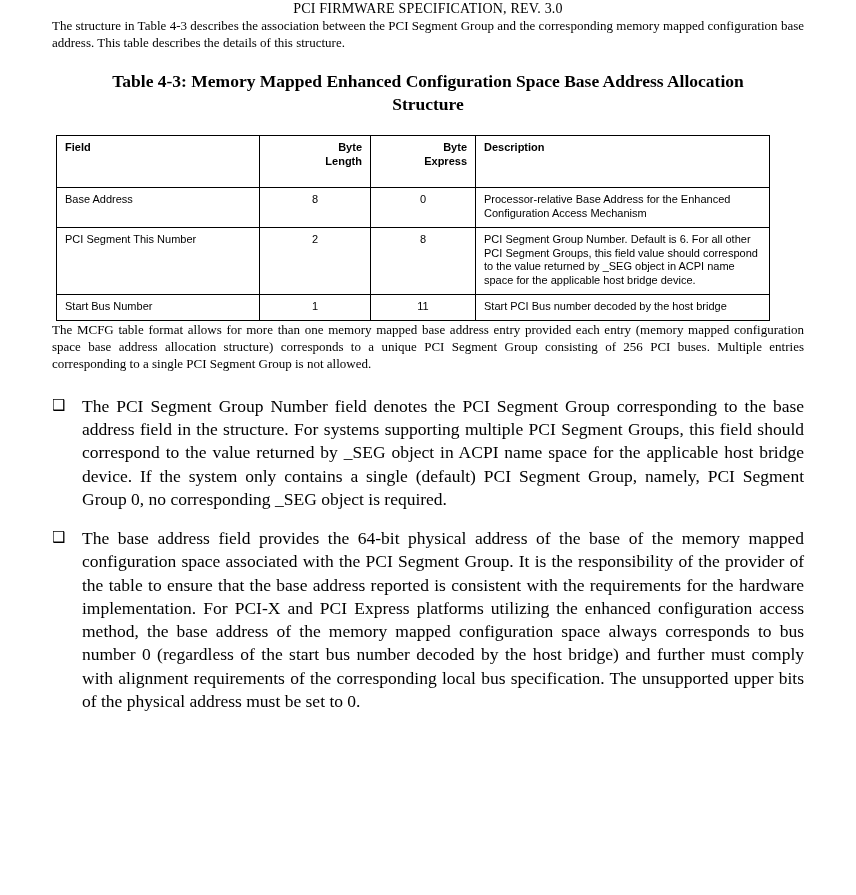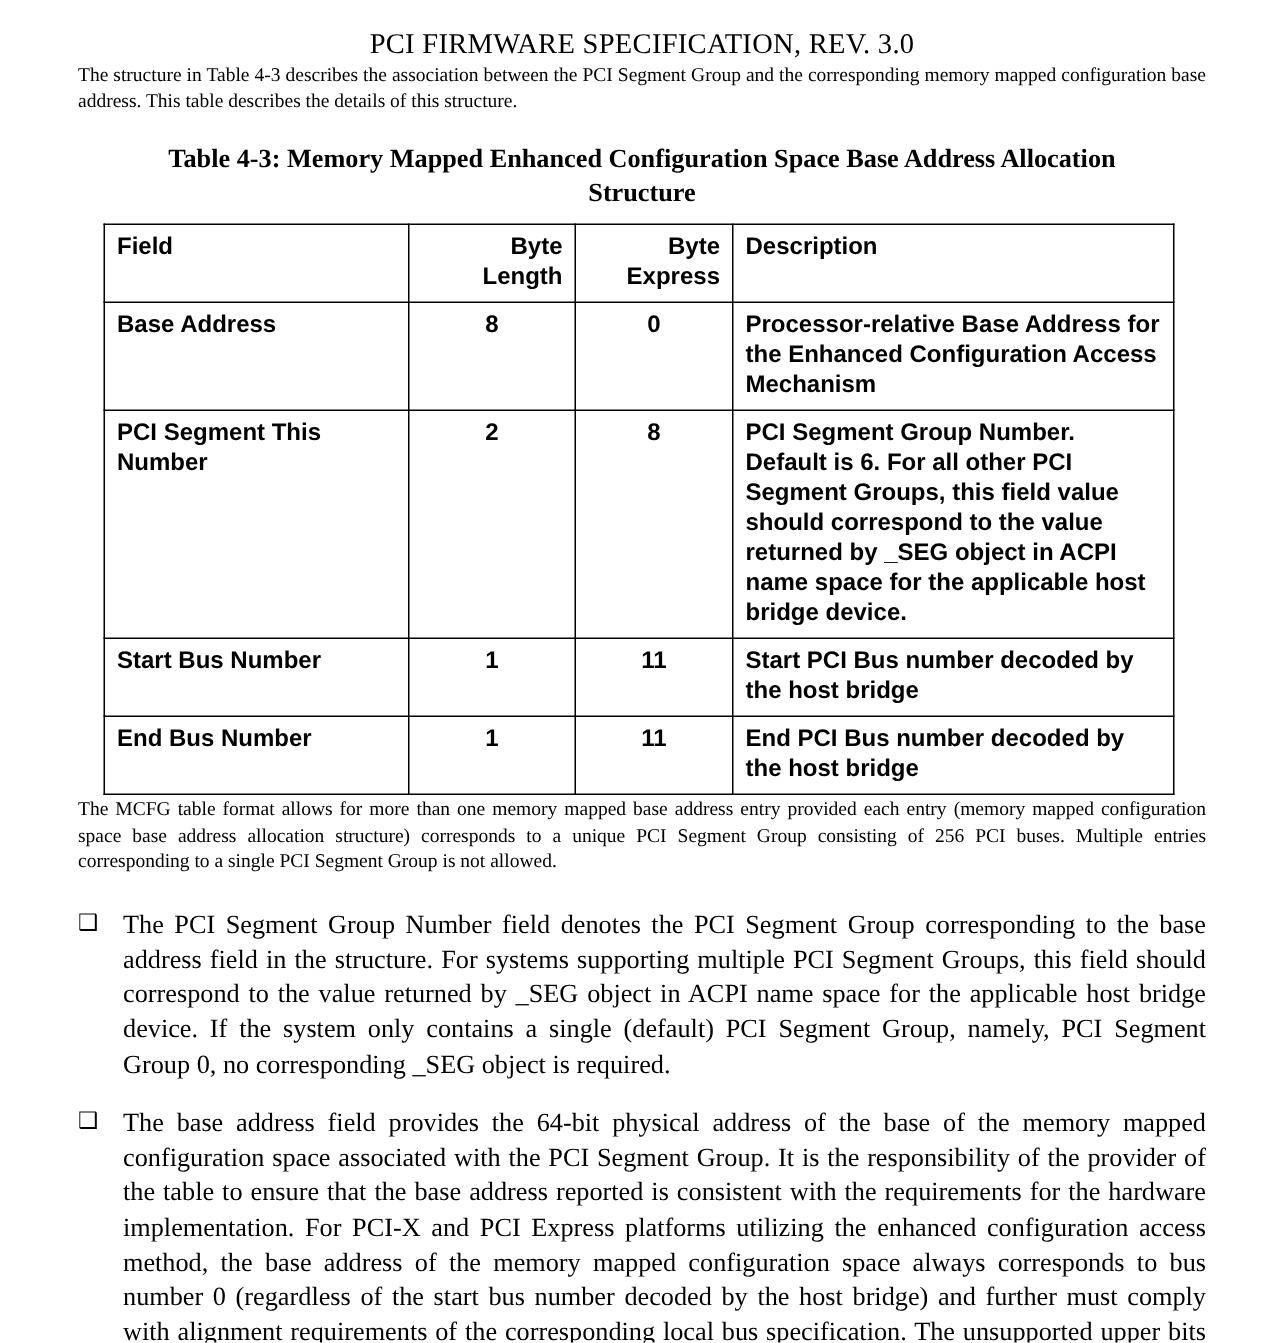--- a/index.html
+++ b/index.html
@@ -17,56 +17,56 @@
   }
   .page {
     position: relative;
     width: 856px;
     height: 895px;
     box-sizing: border-box;
   }
   .header {
     text-align: center;
     font-family: "Liberation Serif", serif;
-    font-size: 19px;
+    font-size: 14px;
     letter-spacing: 0.2px;
-    padding-top: 19px;
+    padding-top: 1px;
   }
   .content {
     padding: 0 52px 0 52px;
   }
   p.body-text {
     font-size: 13px;
     line-height: 1.34;
     margin: 0;
     text-align: justify;
   }
   .intro-para {
     margin-top: 40px;
   }
   .table-caption {
     font-weight: bold;
     font-size: 17.5px;
     text-align: center;
     line-height: 1.3;
-    margin: 18px 28px 10px 28px;
+    margin: 18px 28px 20px 28px;
   }
   table.spec {
     border-collapse: collapse;
     width: 714px;
-    margin-left: 17px;
+    margin-left: 4px;
     font-family: "Liberation Sans", sans-serif;
-    font-size: 16px;
+    font-size: 11px;
   }
   table.spec td, table.spec th {
     border: 1px solid #000000;
     padding: 5px 8px 6px 8px;
     vertical-align: top;
     text-align: left;
-    font-weight: bold;
+    font-weight: normal;
     line-height: 1.25;
   }
   table.spec thead th {
     font-weight: bold;
     height: 40px;
   }
   table.spec td.c-field { width: 186px; }
   table.spec td.c-len { width: 94px; text-align: center; }
   table.spec td.c-off  { width: 88px; text-align: center; }
   table.spec th.c-field { width: 186px; }
@@ -138,26 +138,20 @@
           <td class="c-len">2</td>
           <td class="c-off">8</td>
           <td>PCI Segment Group Number. Default is 6.  For all other PCI Segment Groups, this field value should correspond to the value returned by _SEG object in ACPI name space for the applicable host bridge device.</td>
         </tr>
         <tr>
           <td class="c-field">Start Bus Number</td>
           <td class="c-len">1</td>
           <td class="c-off">11</td>
           <td>Start PCI Bus number decoded by the host bridge</td>
         </tr>
-        <tr>
-          <td class="c-field">End Bus Number</td>
-          <td class="c-len">1</td>
-          <td class="c-off">11</td>
-          <td>End PCI Bus number decoded by the host bridge</td>
-        </tr>
       </tbody>
     </table>
 
     <p class="body-text after-table">The MCFG table format allows for more than one memory mapped base address entry provided each entry (memory mapped configuration space base address allocation structure) corresponds to a unique PCI Segment Group consisting of 256 PCI buses.  Multiple entries corresponding to a single PCI Segment Group is not allowed.</p>
 
     <ul class="bullets">
       <li>
         <span class="bullet-mark">❑</span>
         <span>The PCI Segment Group Number field denotes the PCI Segment Group corresponding to the base address field in the structure.  For systems supporting multiple PCI Segment Groups, this field should correspond to the value returned by _SEG object in ACPI name space for the applicable host bridge device.  If the system only contains a single (default) PCI Segment Group, namely, PCI Segment Group 0, no corresponding _SEG object is required.</span>
       </li>

